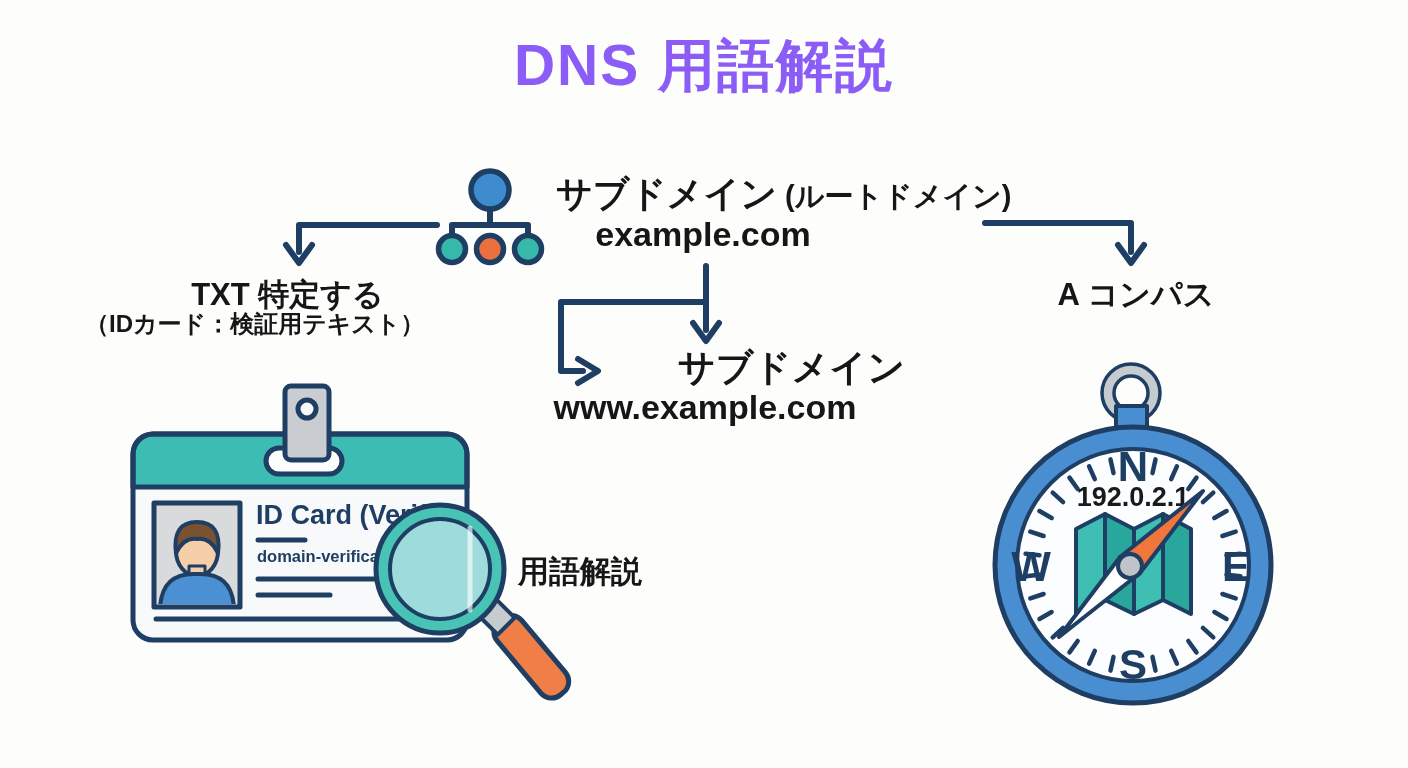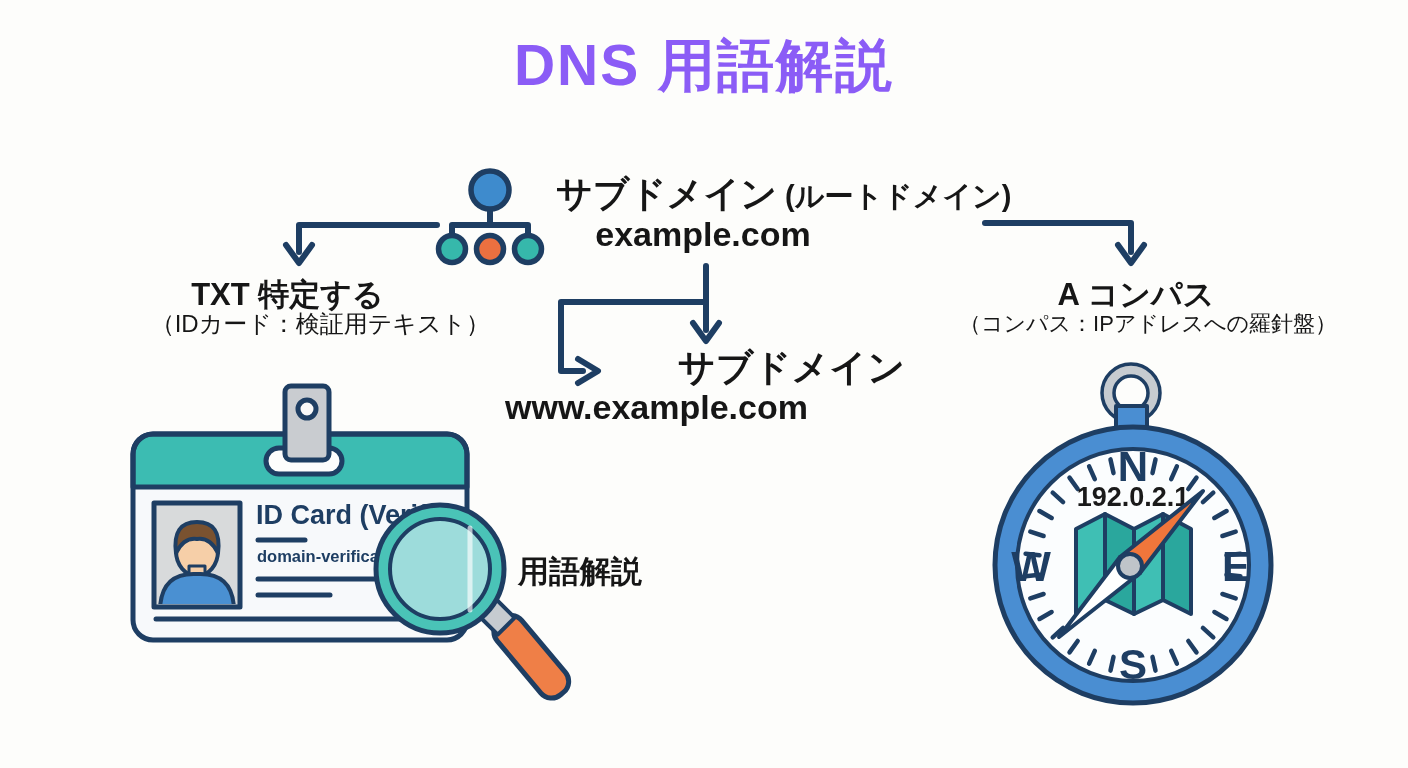--- a/index.html
+++ b/index.html
@@ -15,27 +15,27 @@
   .layer-top{position:absolute;left:0;top:0;z-index:3;}
   .title{
     left:0;top:28px;width:100%;text-align:center;
     font-size:57px;font-weight:800;letter-spacing:2px;color:#8b5cf6;
   }
   .apex-row{left:556px;top:170px;display:flex;align-items:baseline;gap:8px;white-space:nowrap;}
   .apex-main{font-size:36px;font-weight:800;}
   .apex-sub{font-size:29px;font-weight:700;}
   .apex-domain{left:500px;top:215px;width:406px;text-align:center;font-size:34px;font-weight:800;}
   .branch-label{font-size:31px;font-weight:800;text-align:center;}
-  .branch-sub{font-weight:400;text-align:right;}
+  .branch-sub{font-weight:700;text-align:left;}
   .txt-label{left:95px;top:274px;width:385px;}
   .txt-sub{left:85px;top:308px;width:405px;font-size:24px;}
   .a-label{left:940px;top:274px;width:392px;}
   .a-sub{left:935px;top:309px;width:402px;font-size:22px;}
   .sub-label{left:505px;top:343px;width:400px;text-align:right;font-size:37px;font-weight:800;}
-  .sub-domain{left:505px;top:388px;width:400px;text-align:left;font-size:34px;font-weight:800;}
+  .sub-domain{left:505px;top:388px;width:400px;text-align:center;font-size:34px;font-weight:800;}
   .action-label{left:518px;top:551px;font-size:31px;font-weight:800;}
   .card-title{left:256px;top:500px;font-size:27px;font-weight:800;color:#1e3e63;}
   .card-verif{left:257px;top:547px;font-size:16.5px;font-weight:700;color:#1e3e63;}
 </style>
 </head>
 <body>
 
 <div class="canvas">
 
   <svg class="layer-svg" width="1408" height="768" viewBox="0 0 1408 768">
@@ -169,21 +169,20 @@
     <div class="abs apex-row">
       <span class="apex-main">サブドメイン</span>
       <span class="apex-sub">(ルートドメイン)</span>
     </div>
     <div class="abs apex-domain">example.com</div>
 
     <div class="abs branch-label txt-label">TXT 特定する</div>
     <div class="abs branch-sub txt-sub">（IDカード：検証用テキスト）</div>
 
     <div class="abs branch-label a-label">A コンパス</div>
-    <div class="abs branch-sub a-sub">（コンパス：IPアドレスへの羅針盤）</div>
 
     <div class="abs sub-label">サブドメイン</div>
     <div class="abs sub-domain">www.example.com</div>
 
     <div class="abs card-title">ID Card (Verify)</div>
     <div class="abs card-verif">domain-verification: XYZ123...</div>
 
     <div class="abs action-label">用語解説</div>
   </div>
 

